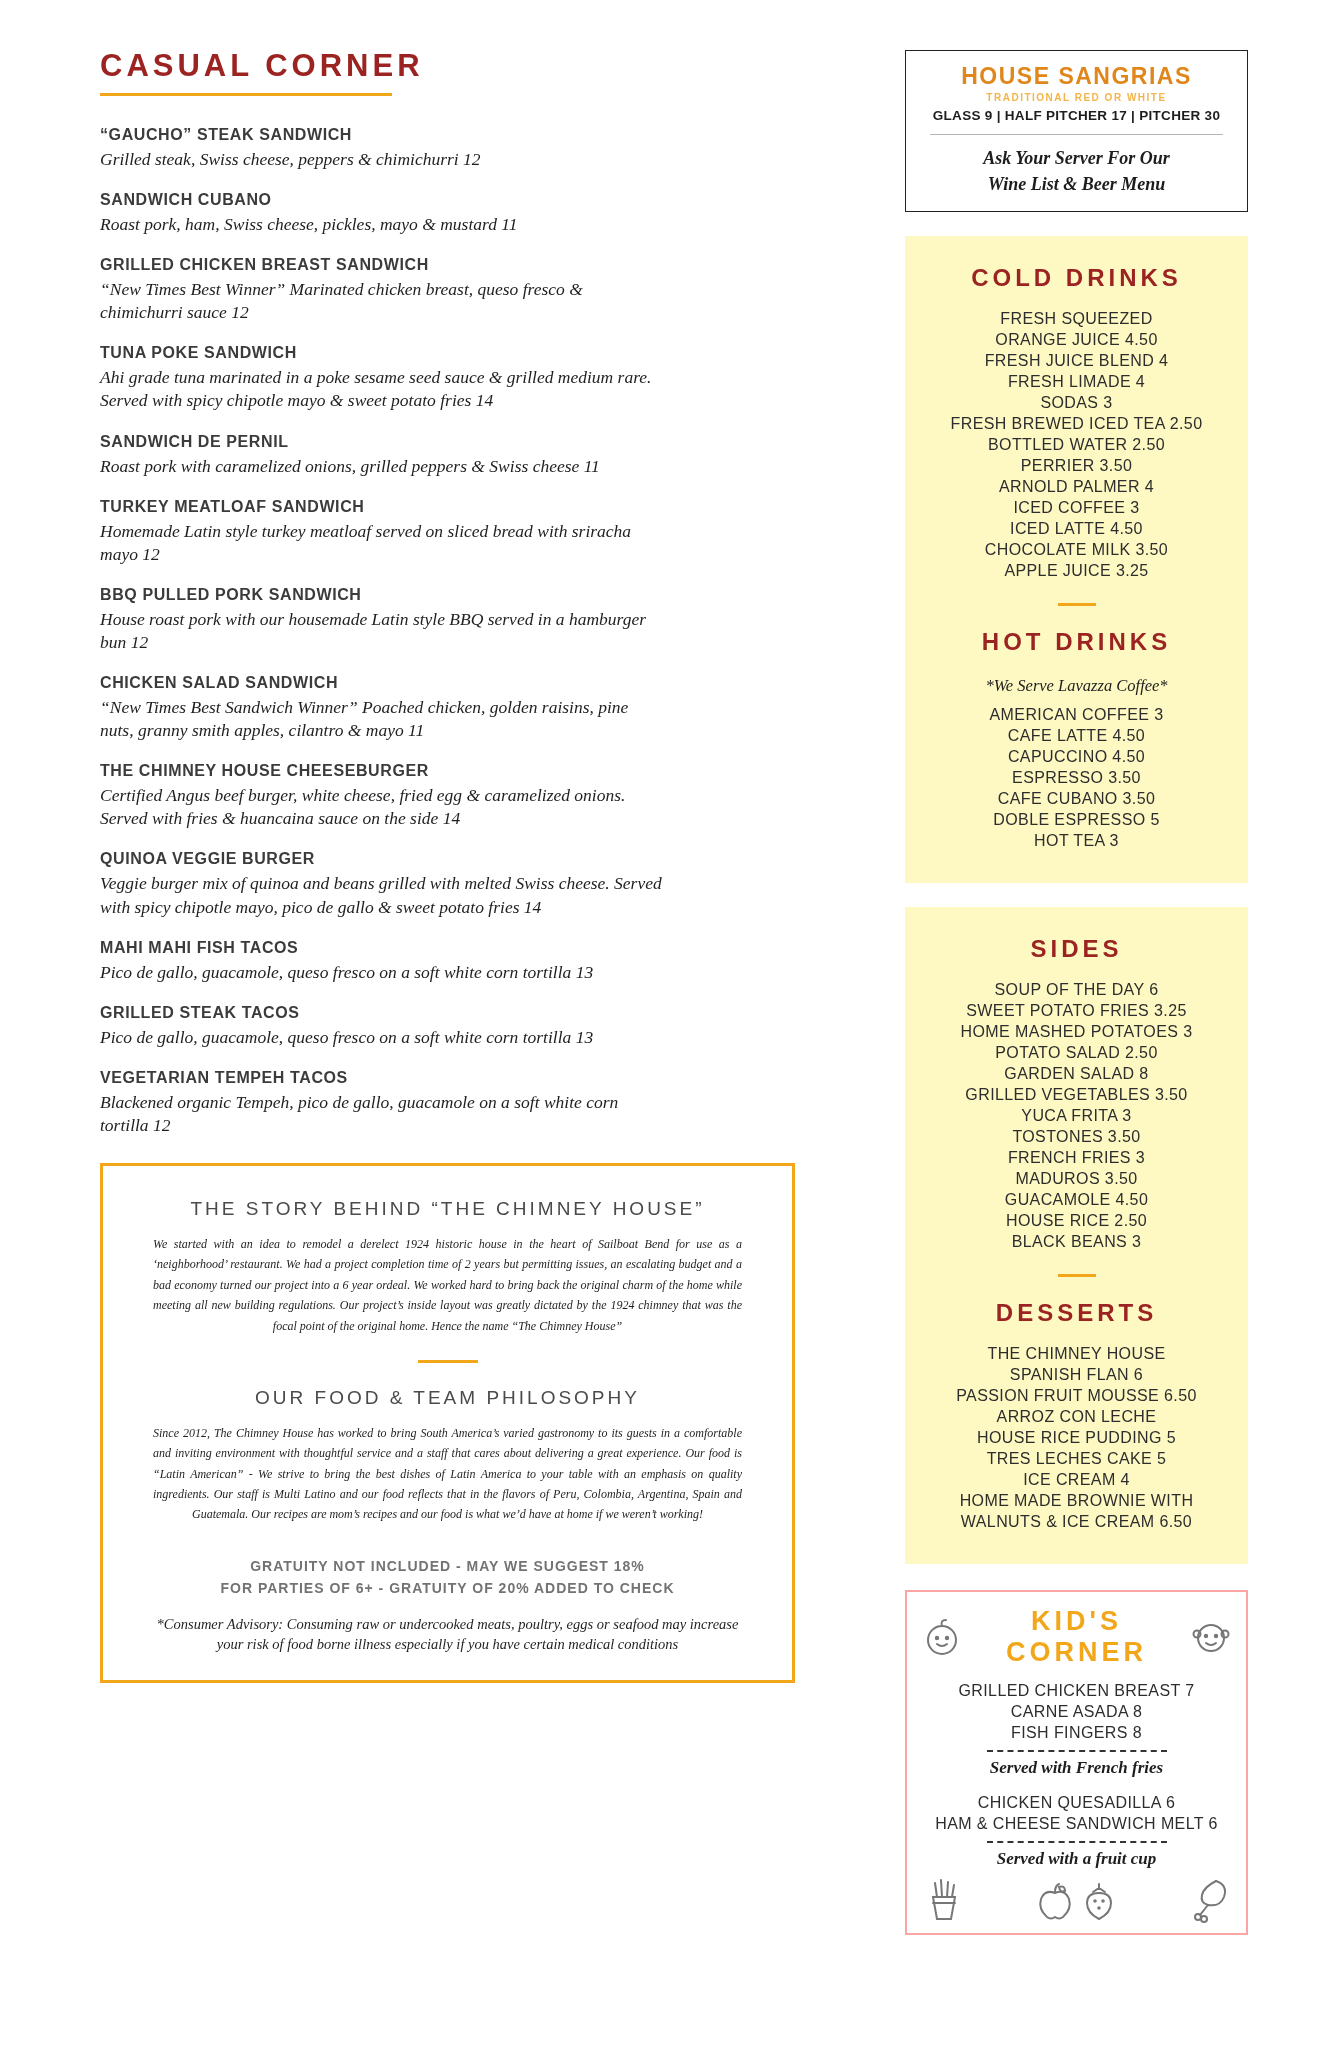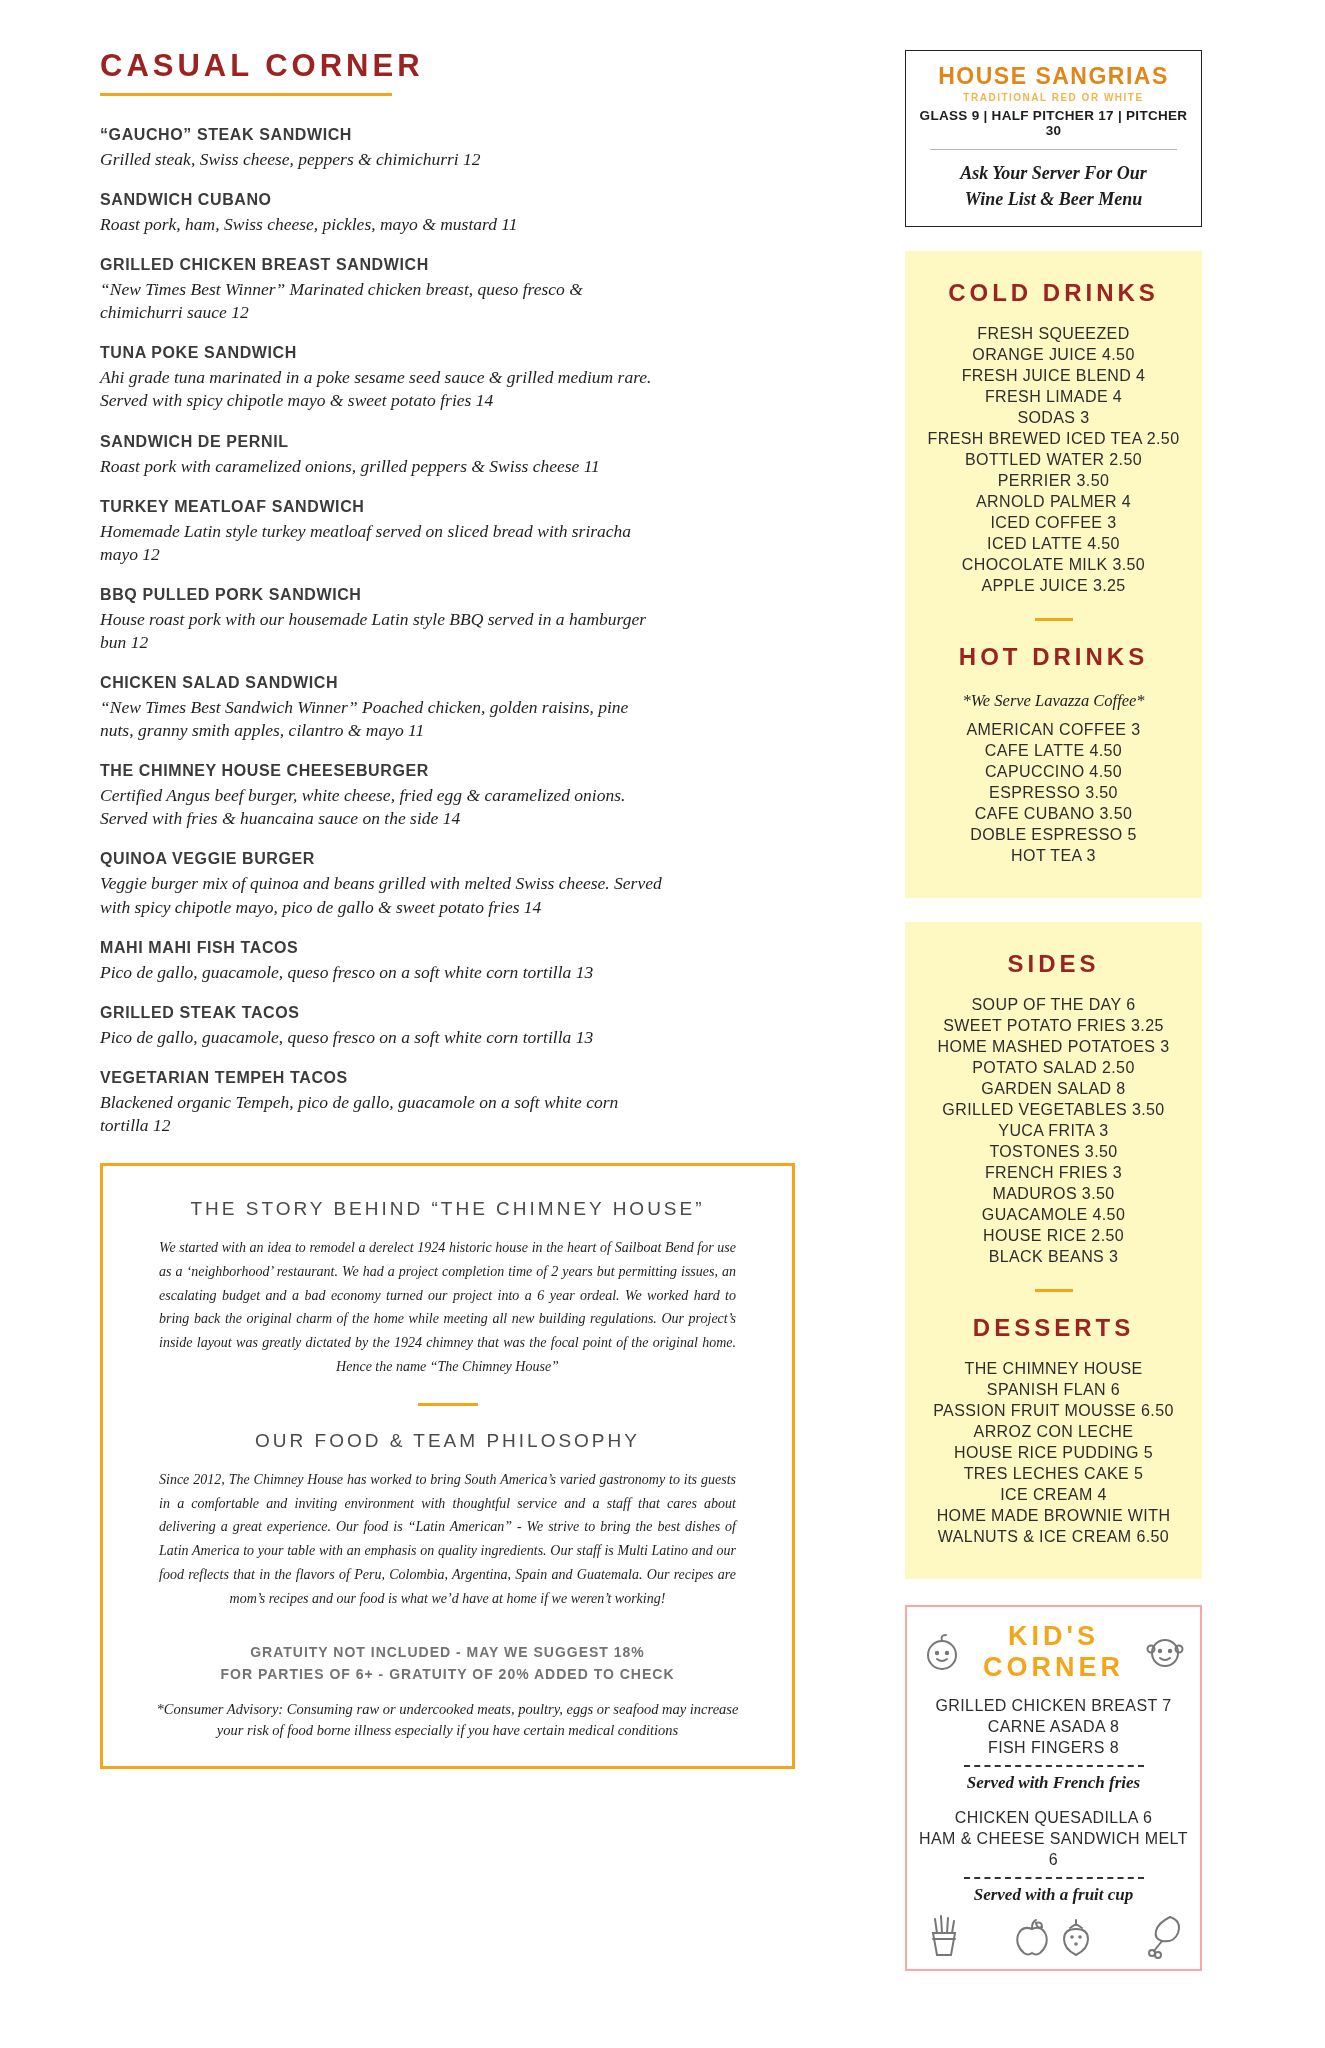--- a/index.html
+++ b/index.html
@@ -50,24 +50,24 @@
     text-align: center;
     width: 695px;
   }
   .box-title {
     font-size: 19px;
     letter-spacing: 3px;
     color: #4a4a4a;
     margin-bottom: 14px;
   }
   .box-body {
-    margin: 16px;
-    font-family: "Liberation Serif", serif;
-    font-style: italic;
-    font-size: 14px;
+    margin: 10px;
+    font-family: "Liberation Serif", serif;
+    font-style: italic;
+    font-size: 12px;
     color: #1f1f1f;
     line-height: 1.7;
     text-align: justify;
     text-align-last: center;
   }
   .orange-divider { width: 60px; height: 3px; background: #f2a71b; margin: 24px auto; }
   .gratuity {
     margin-top: 30px;
     font-size: 14px;
     font-weight: bold;
@@ -78,21 +78,21 @@
   .advisory {
     margin: 14px 0 0 0;
     font-family: "Liberation Serif", serif;
     font-style: italic;
     font-size: 14.5px;
     color: #1f1f1f;
     line-height: 1.4;
   }
 
   
-  .right-col { position: absolute; left: 905px; top: 50px; width: 297px; }
+  .right-col { position: absolute; left: 905px; top: 50px; width: 343px; }
 
   .sangria-box {
     border: 1.5px solid #222;
     padding: 12px 8px 14px 8px;
     text-align: center;
   }
   .sangria-title {
     font-size: 23px;
     font-weight: bold;
     letter-spacing: 1.5px;

